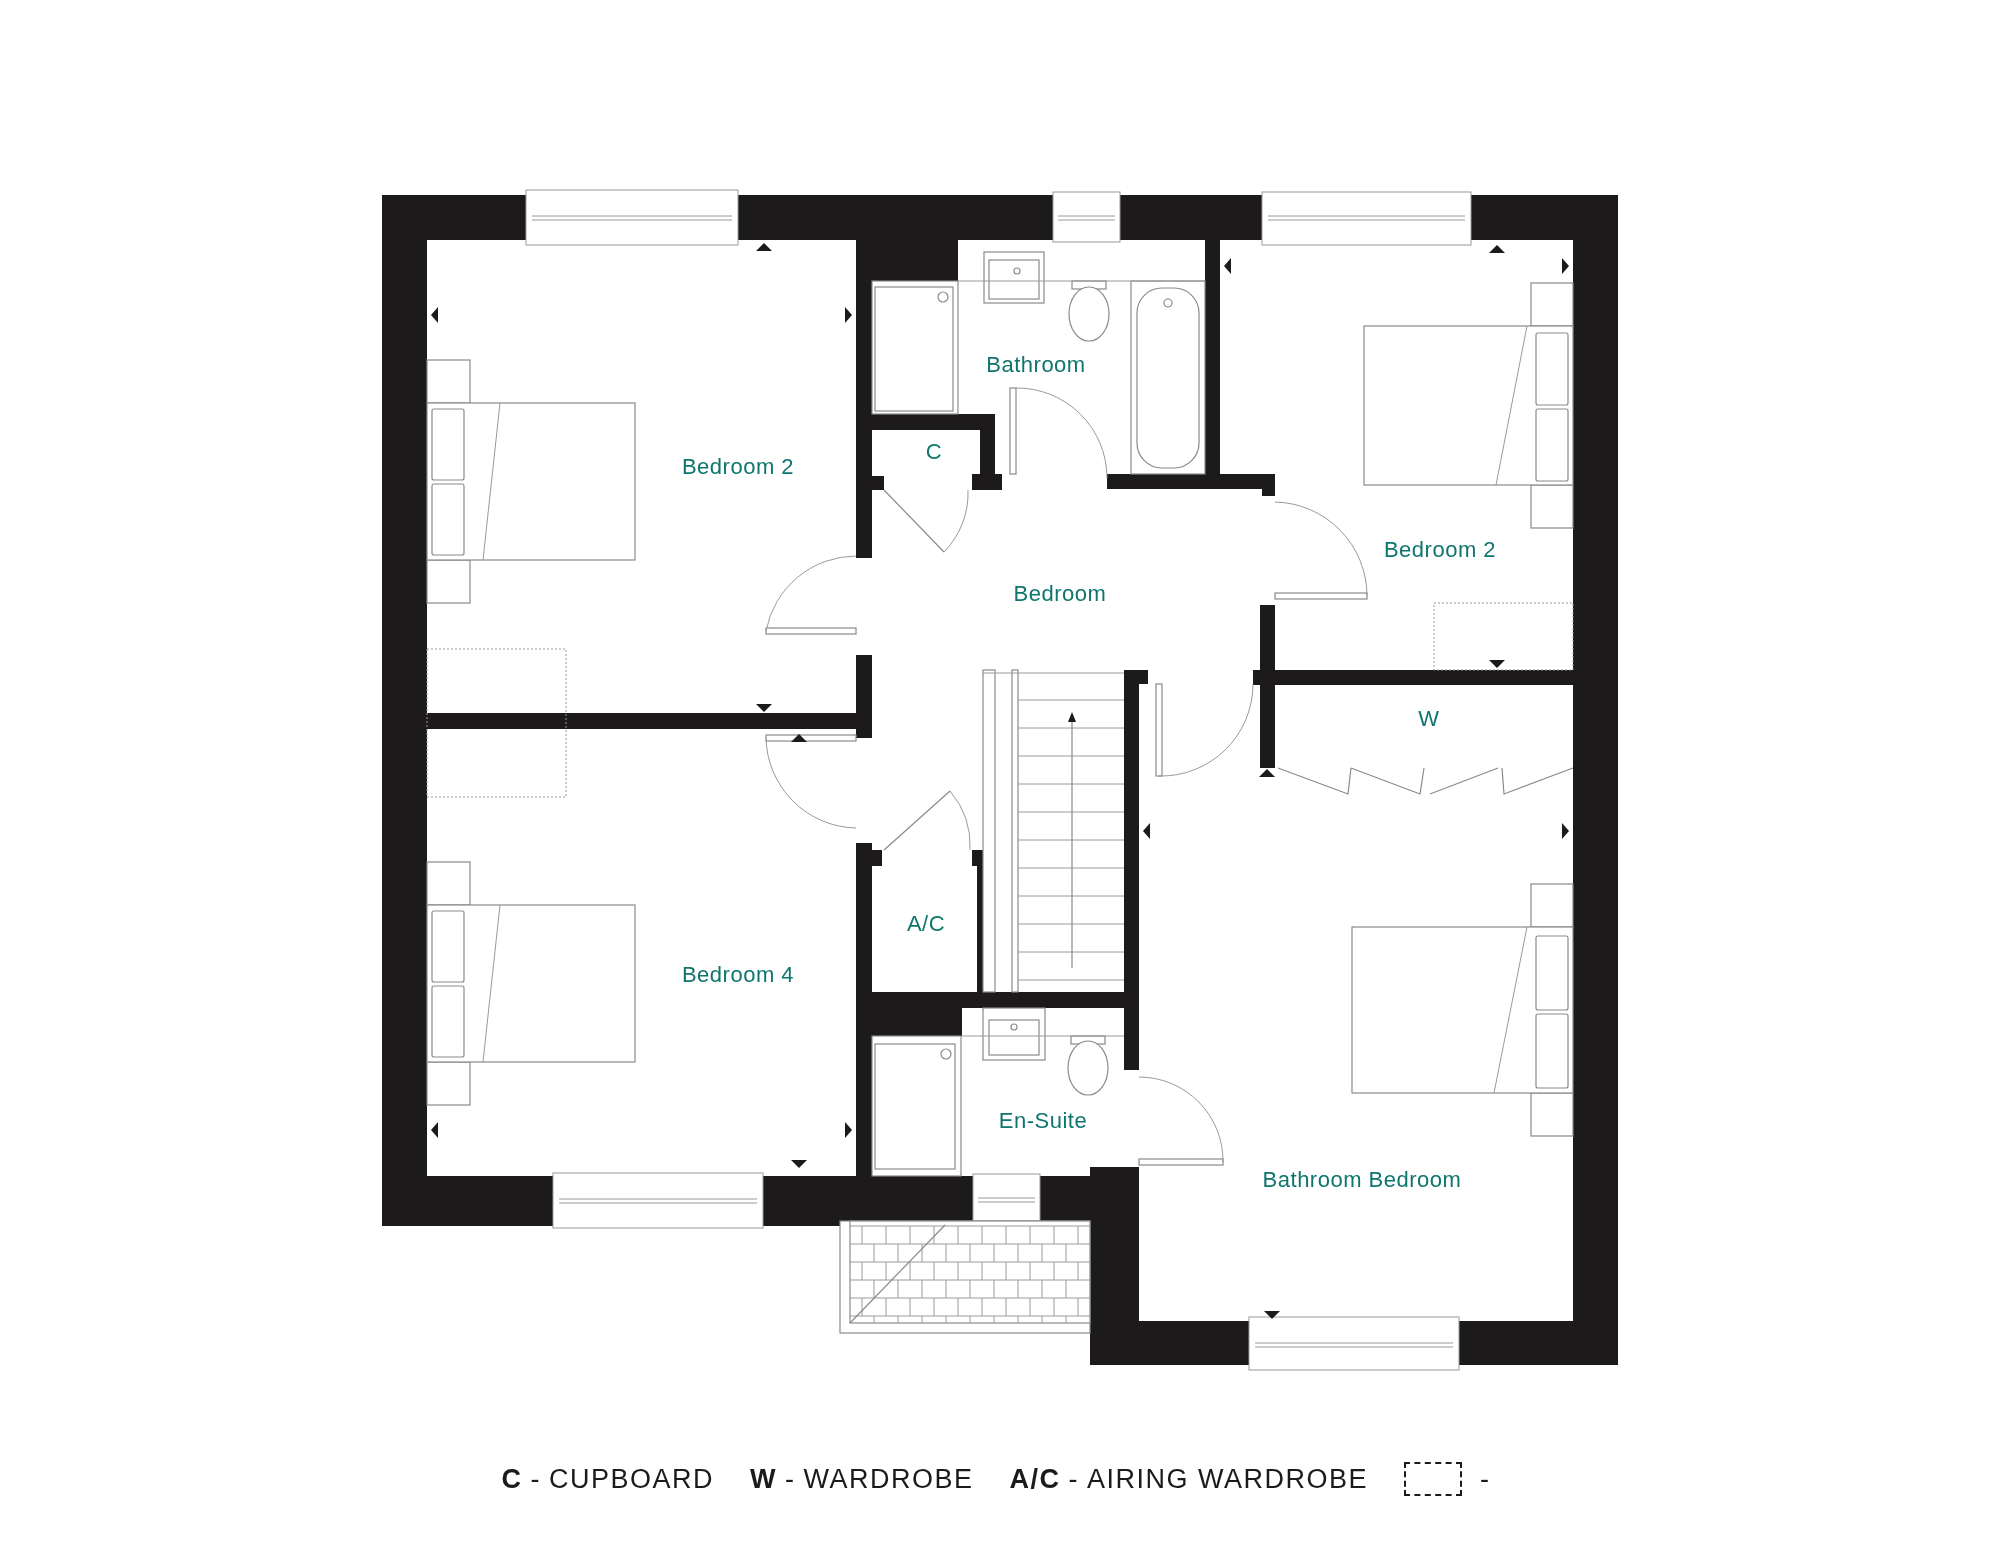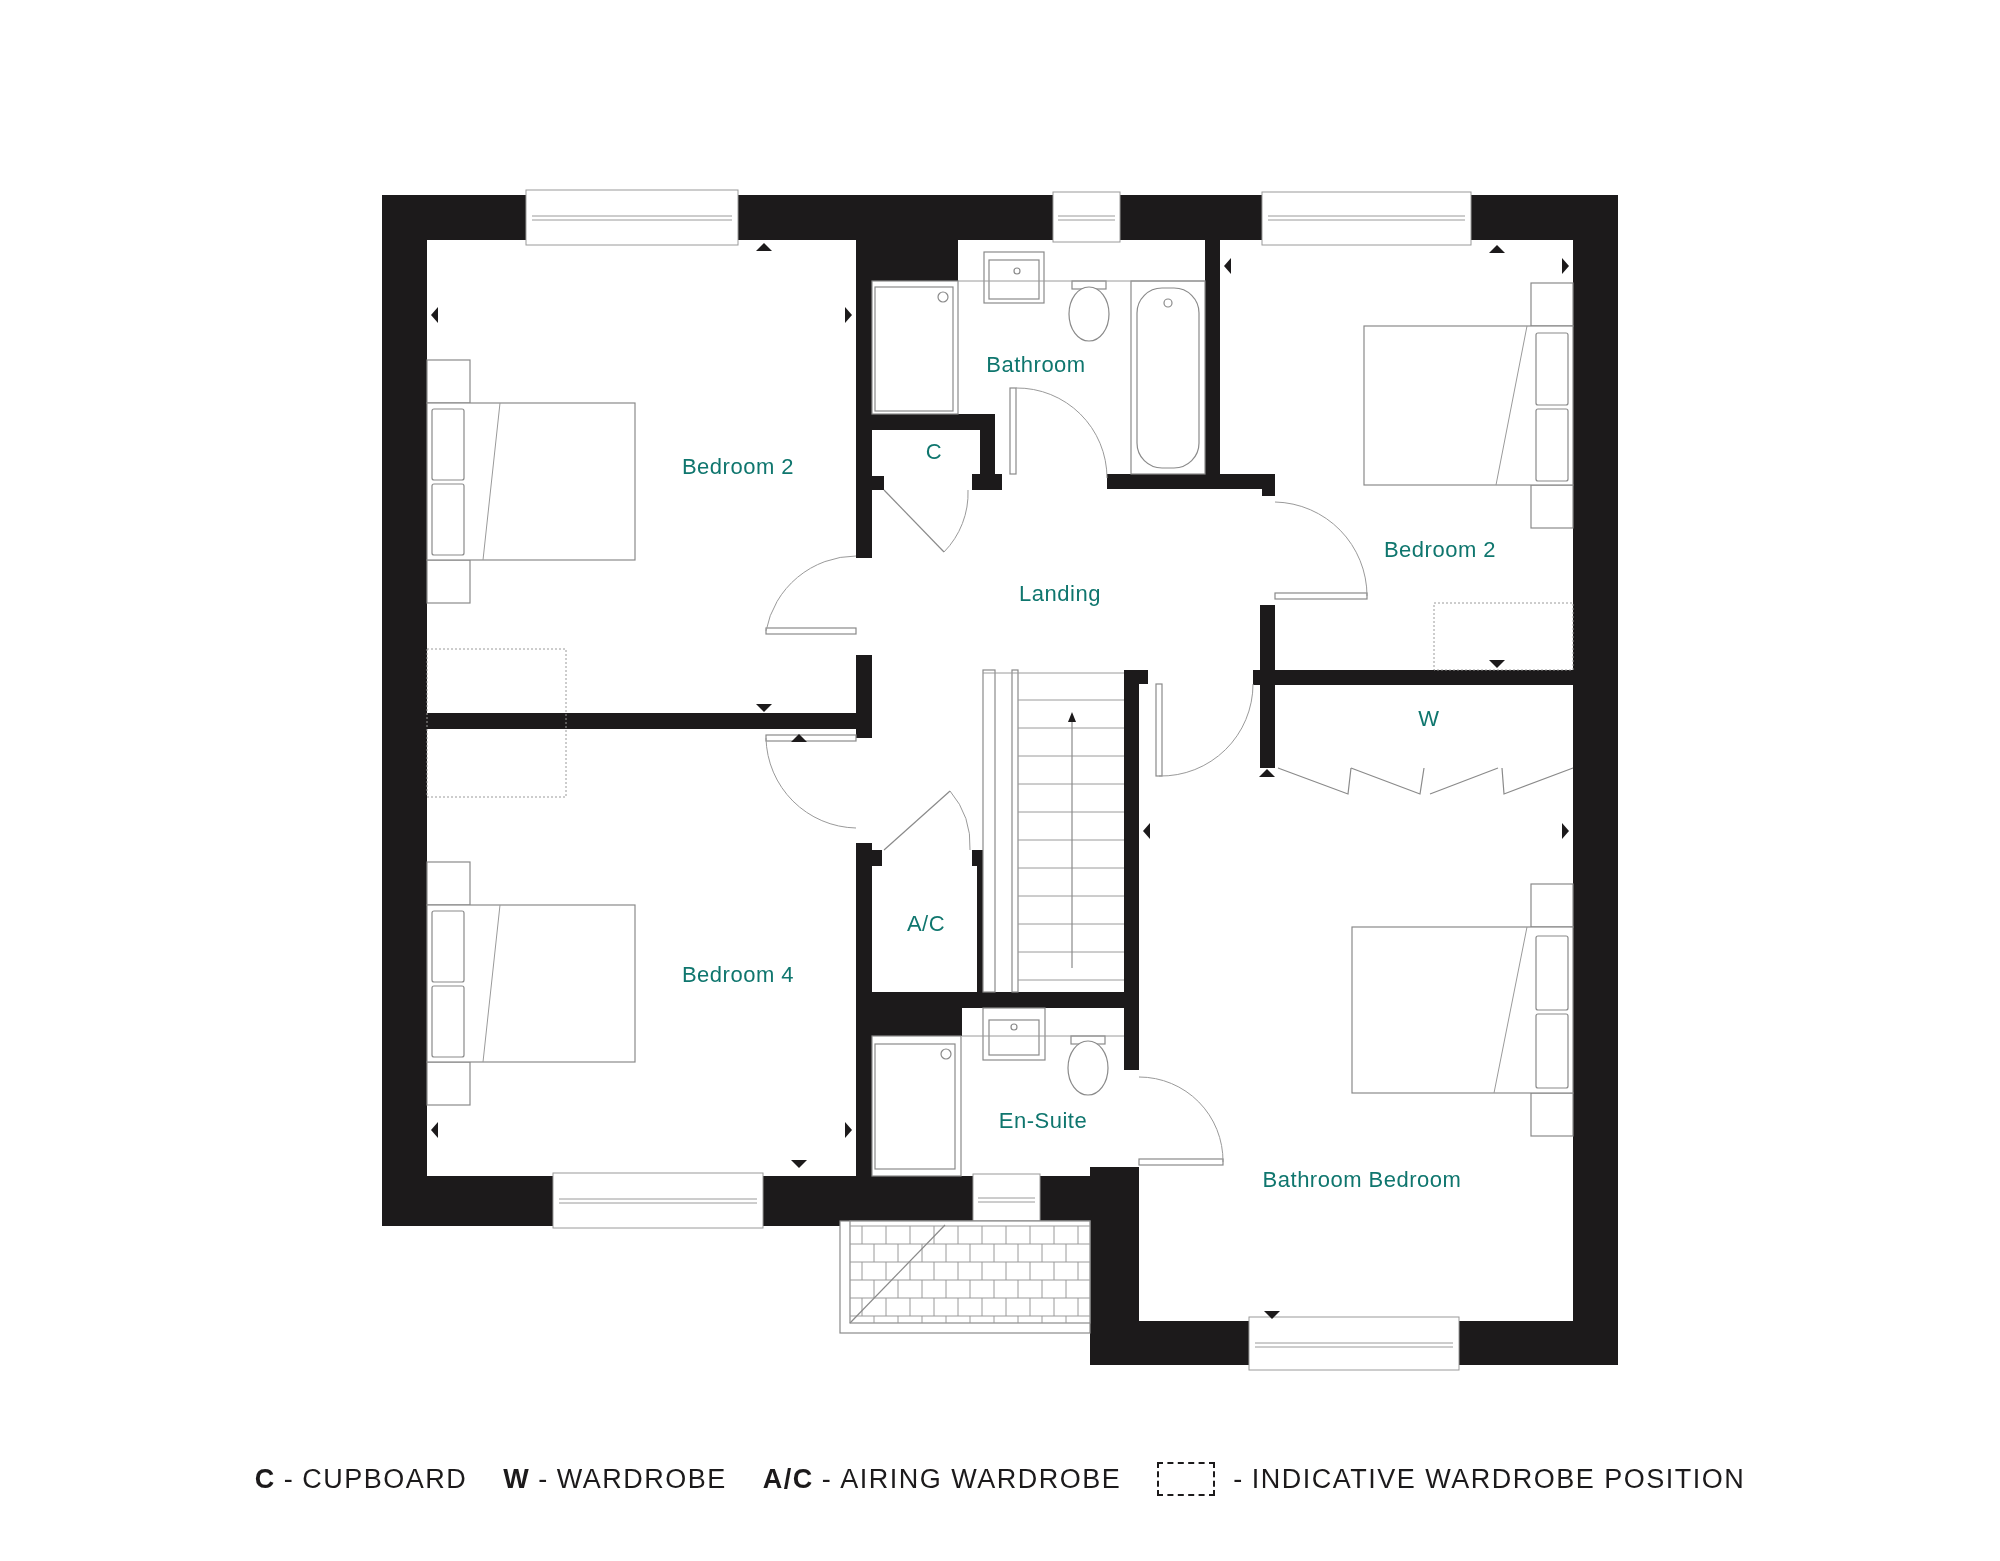--- a/index.html
+++ b/index.html
@@ -310,21 +310,21 @@
     <polygon class="arrow" points="1267,769 1259,777 1275,777"></polygon>
     <polygon class="arrow" points="1143,831 1150,823 1150,839"></polygon>
     <polygon class="arrow" points="1569,831 1562,823 1562,839"></polygon>
     <polygon class="arrow" points="1272,1319 1264,1311 1280,1311"></polygon>
   </g>
 </svg>
 
 <div class="room-label" style="left:738px;top:467px">Bedroom 2</div>
 <div class="room-label" style="left:1036px;top:365px">Bathroom</div>
 <div class="room-label" style="left:934px;top:452px">C</div>
-<div class="room-label" style="left:1060px;top:594px">Landing</div>
+<div class="room-label" style="left:1060px;top:594px">Bedroom</div>
 <div class="room-label" style="left:1440px;top:550px">Bedroom 2</div>
 <div class="room-label" style="left:1429px;top:719px">W</div>
 <div class="room-label" style="left:926px;top:924px">A/C</div>
 <div class="room-label" style="left:738px;top:975px">Bedroom 4</div>
 <div class="room-label" style="left:1043px;top:1121px">En-Suite</div>
 <div class="room-label" style="left:1362px;top:1180px">Bathroom Bedroom</div>
 
 <div class="legend">
   <div class="legend-item">
     <span class="legend-key">C</span>
@@ -337,15 +337,14 @@
     <span>WARDROBE</span>
   </div>
   <div class="legend-item">
     <span class="legend-key">A/C</span>
     <span class="legend-sep">-</span>
     <span>AIRING WARDROBE</span>
   </div>
   <div class="legend-item">
     <span class="legend-box"></span>
     <span class="legend-sep">-</span>
-    <span>INDICATIVE WARDROBE POSITION</span>
   </div>
 </div>
 
 </body></html>

